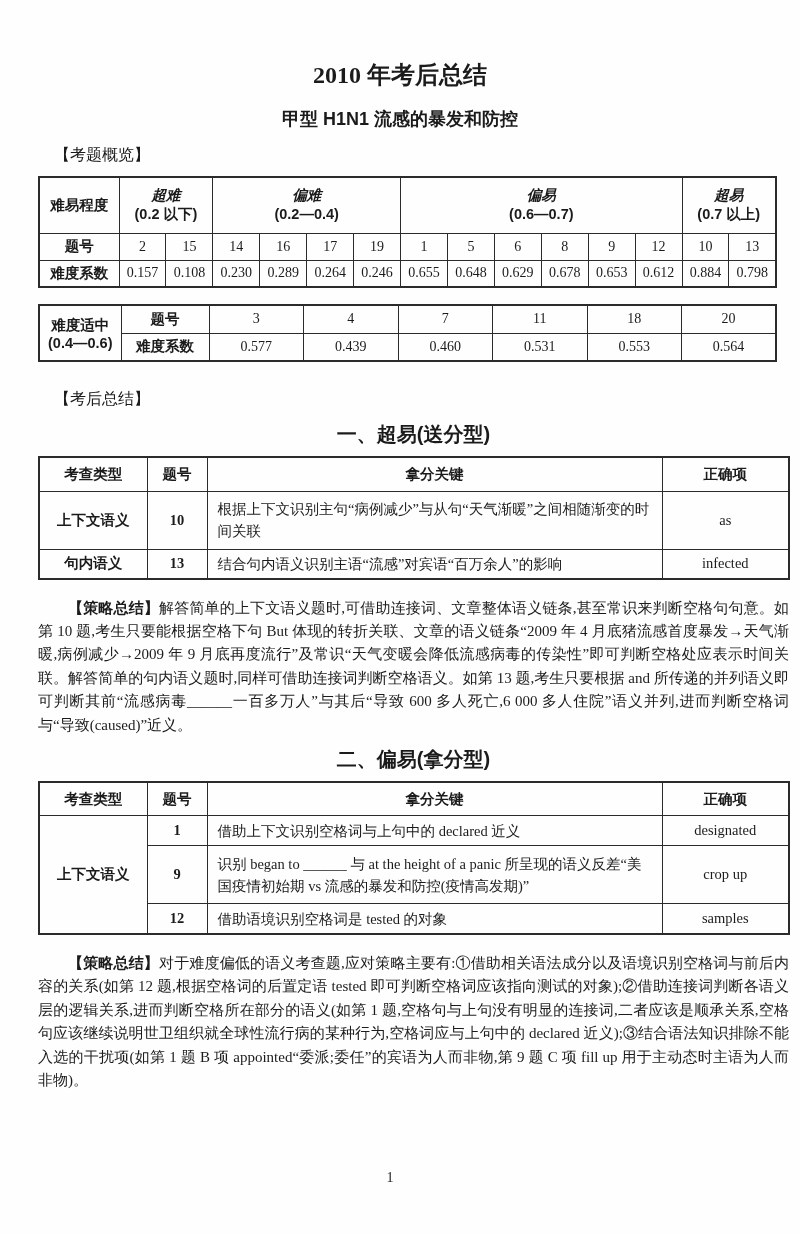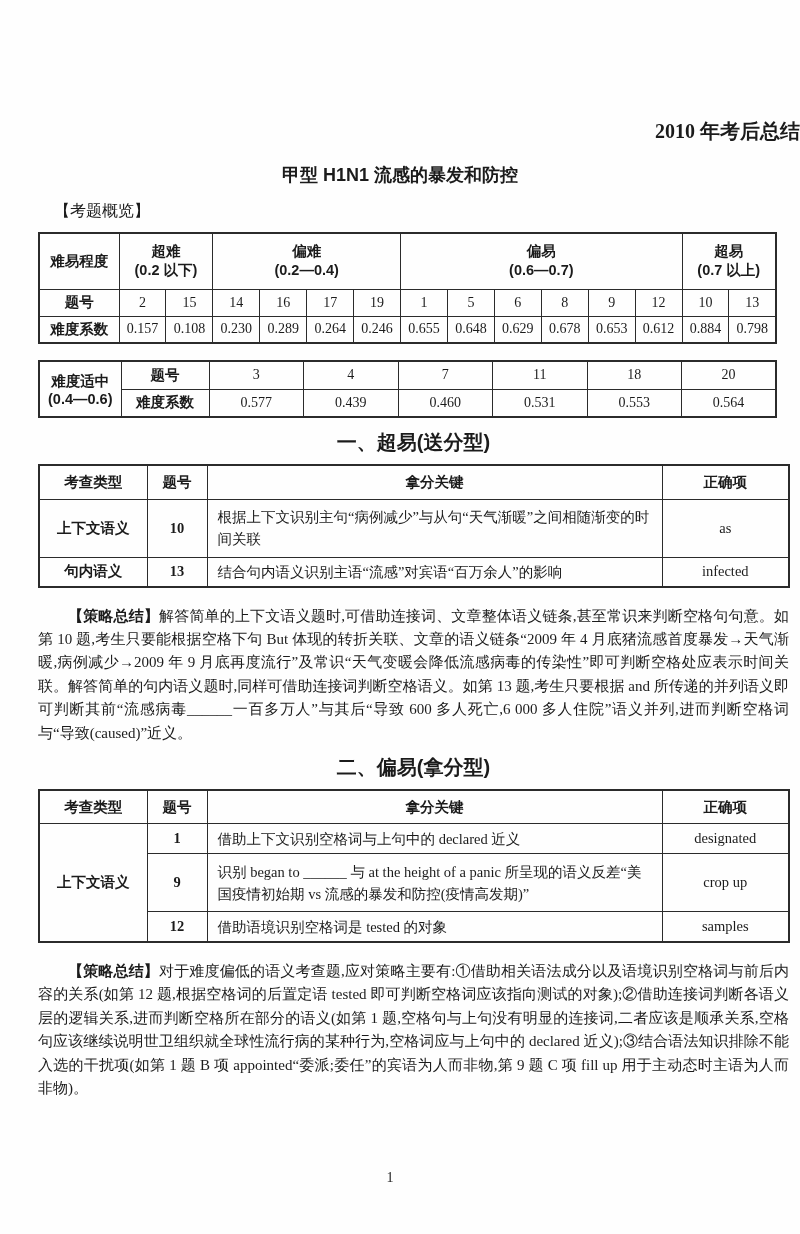--- a/index.html
+++ b/index.html
@@ -4,42 +4,42 @@
 <style>
   html,body { margin:0; padding:0; background:#e8e8e8; }
   .page {
     position:relative; width:800px; height:1234px; margin:0 auto;
     background:#fefefe; color:#1b1b1b; overflow:hidden;
     font-family:"Liberation Serif","DejaVu Serif",serif;
   }
   .content { margin-left:38px; width:751px; }
   .hei { font-family:"Liberation Sans","DejaVu Sans",sans-serif; }
   .page-title {
-    margin:0; padding-top:116px; text-align:right;
-    font-size:20px; font-weight:bold; line-height:30px;
+    margin:0; padding-top:60px; text-align:center;
+    font-size:24px; font-weight:bold; line-height:30px;
   }
   .knowledge-heading {
     margin:36px 0 0 0; text-align:center;
     font-size:21px; font-weight:bold; line-height:28px;
   }
   .topic-heading {
     margin:17px 0 0 0; text-align:center;
     font-size:18px; font-weight:bold; line-height:24px;
   }
   .bracket-label {
     margin:13px 0 0 16px; font-size:16px; font-weight:normal; line-height:22px;
   }
   table { border-collapse:collapse; table-layout:fixed; width:739px; }
   th,td { border:1px solid #2b2b2b; padding:1px 3px; text-align:center; vertical-align:middle; }
   table { border:2px solid #2b2b2b; }
   .t-overview { margin-top:10px; font-size:14px; }
   .t-overview th { font-size:14.5px; }
   .t-medium { margin-top:16px; font-size:14px; }
   .t-medium th { font-size:14.5px; }
-  .group-name { line-height:19px; }
+  .group-name { line-height:19px;font-style:italic; }
   .group-range { line-height:19px; }
   .section-heading {
     margin:10px 0 0 0; text-align:center;
     font-size:20px; font-weight:bold; line-height:28px;
   }
   .t-section { margin-top:8px; font-size:14.5px; }
   .t-section td.keycell { text-align:left; padding:3px 10px; line-height:22px; }
   .t-section td.anscell { font-size:14.5px; }
   .strategy {
     margin:16px 0 0 0; font-size:15px; line-height:23.4px;
@@ -149,20 +149,21 @@
         <td>0.577</td>
         <td>0.439</td>
         <td>0.460</td>
         <td>0.531</td>
         <td>0.553</td>
         <td>0.564</td>
       </tr>
     </tbody>
       </table>
 
+    <div class="bracket-label hei" style="margin-top:26px">【考后总结】</div>
 
     <div class="section-heading hei">一、超易(送分型)</div>
 
     <table class="t-section">
       <colgroup>
           <col style="width:108px">
           <col style="width:60px">
           <col style="width:455px">
           <col style="width:127px">
         </colgroup>

